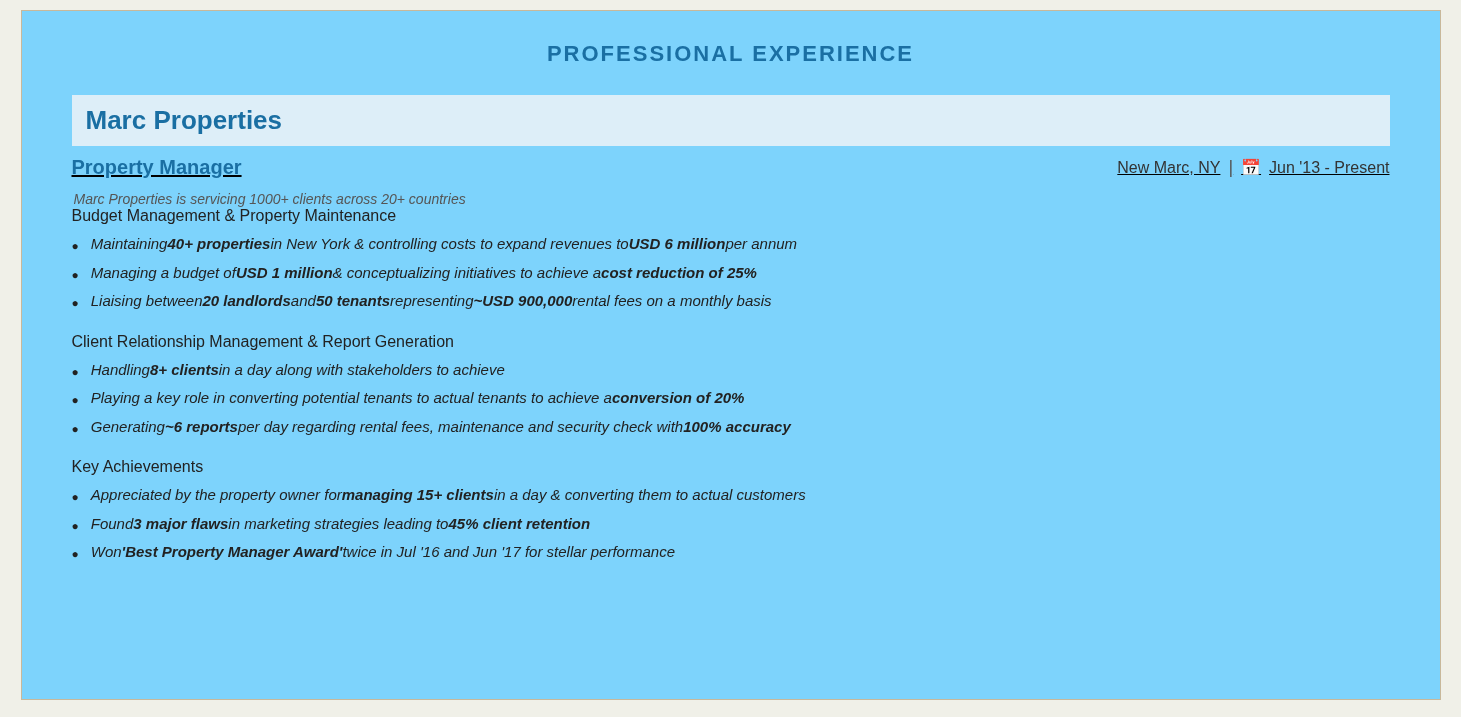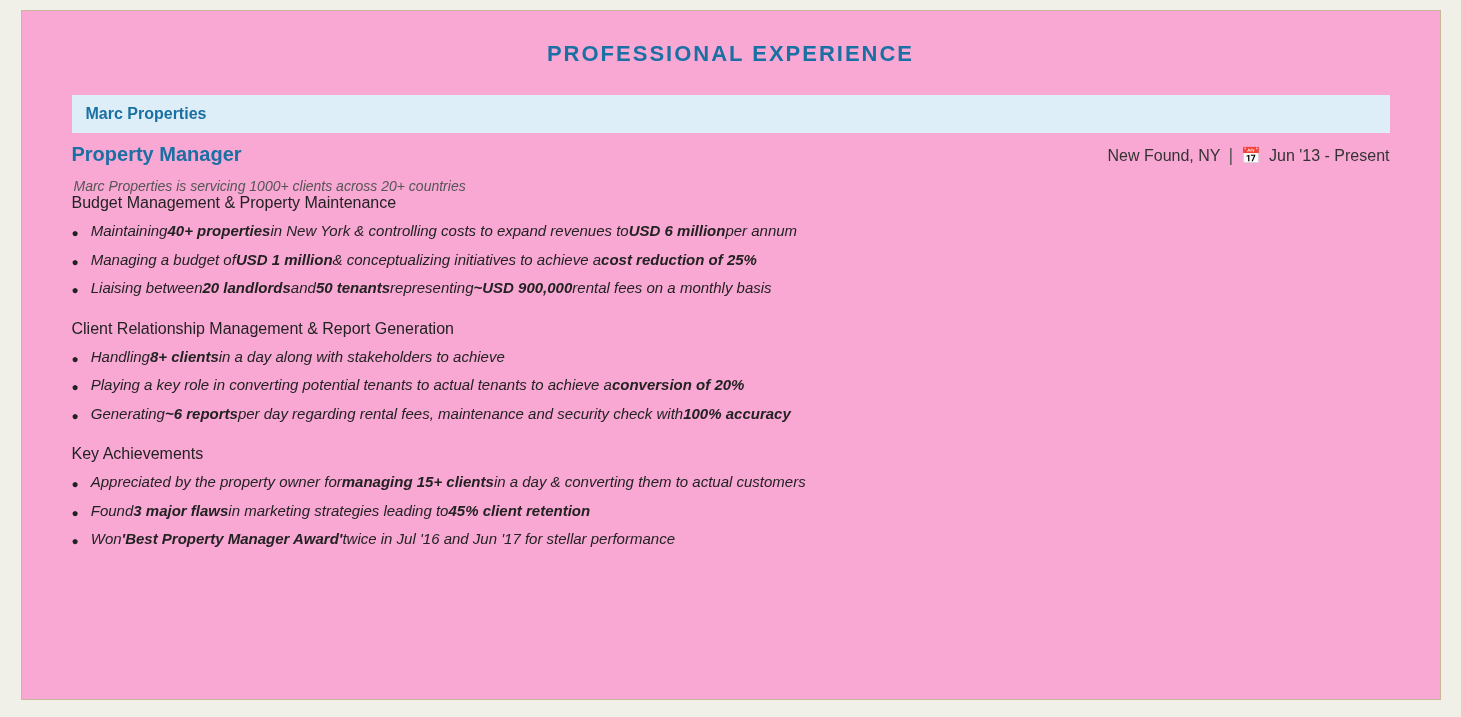--- a/index.html
+++ b/index.html
@@ -12,21 +12,21 @@
       background: #f0f0e8;
       display: flex;
       justify-content: center;
       align-items: flex-start;
       min-height: 717px;
       font-family: Arial, sans-serif;
       padding: 10px;
     }
 
     .resume-container {
-      background: #f9a8d4;
+      background: #7dd3fc;
       border: 1px solid #c8b89a;
       width: 1420px;
       min-height: 690px;
       padding: 30px 50px 40px 50px;
     }
 
     .section-title {
       text-align: center;
       font-size: 22px;
       font-weight: bold;
@@ -36,32 +36,33 @@
       text-transform: uppercase;
     }
 
     .company-header {
       background-color: #ddeef8;
       padding: 10px 14px;
       margin-bottom: 6px;
     }
 
     .company-name {
-      font-size: 16px;
+      font-size: 26px;
       font-weight: bold;
       color: #1a6fa3;
       margin-top: 24px;
     }
 
     .job-row {
       display: flex;
       justify-content: space-between;
-      align-items: flex-end;
+      align-items: center;
       margin-bottom: 8px;
       padding: 4px 0;
+      text-decoration: underline;
     }
 
     .job-title {
       font-size: 20px;
       font-weight: bold;
       color: #1a6fa3;
     }
 
     .job-meta {
       display: flex;
@@ -131,21 +132,21 @@
 
   <h1 class="section-title">PROFESSIONAL EXPERIENCE</h1>
 
   <div class="company-header">
     <span class="company-name">Marc Properties</span>
   </div>
 
   <div class="job-row">
     <span class="job-title">Property Manager</span>
     <div class="job-meta">
-      <span>New Found, NY</span>
+      <span>New Marc, NY</span>
       <span class="separator">|</span>
       <span class="calendar-icon">📅</span>
       <span>Jun '13 -  Present</span>
     </div>
   </div>
 
   <p class="company-description">Marc Properties is servicing 1000+ clients across 20+ countries</p>
 
   <div id="subsections-container">
   <div class="subsection">

